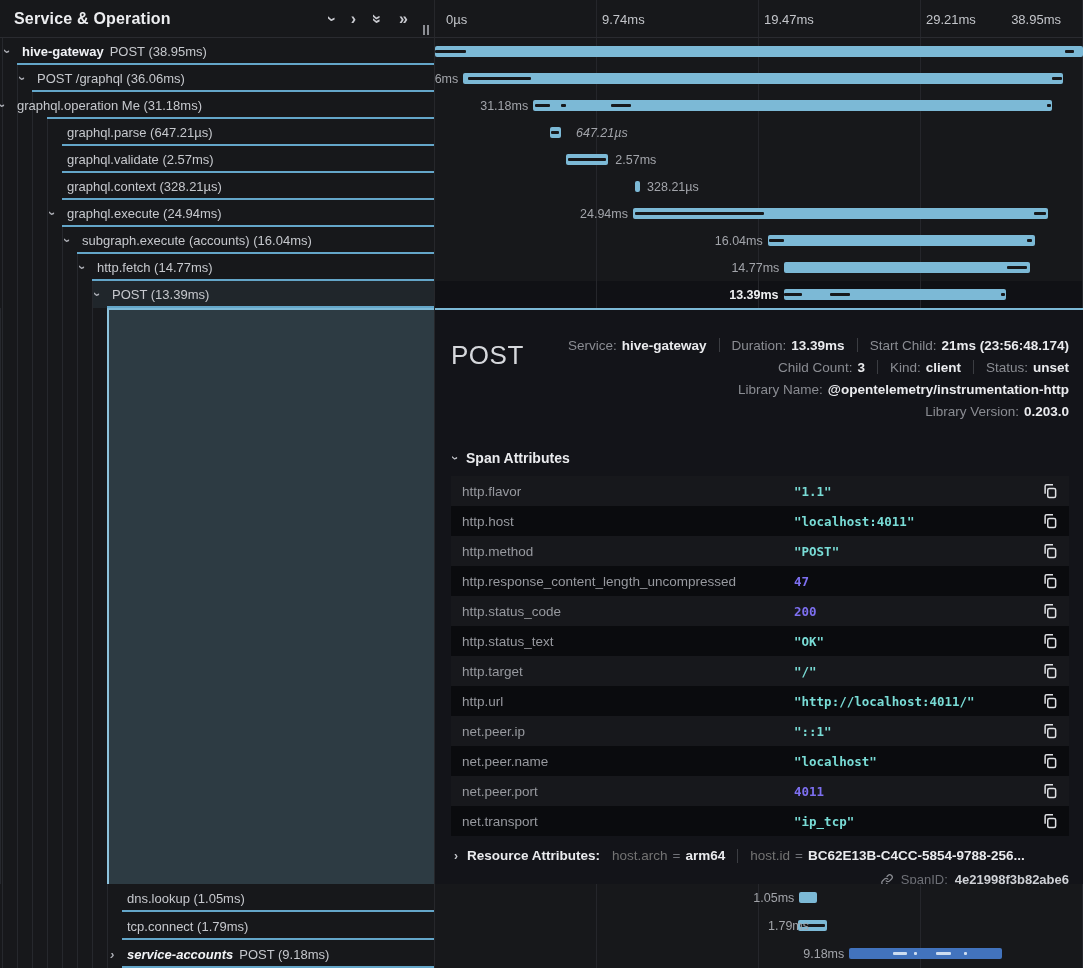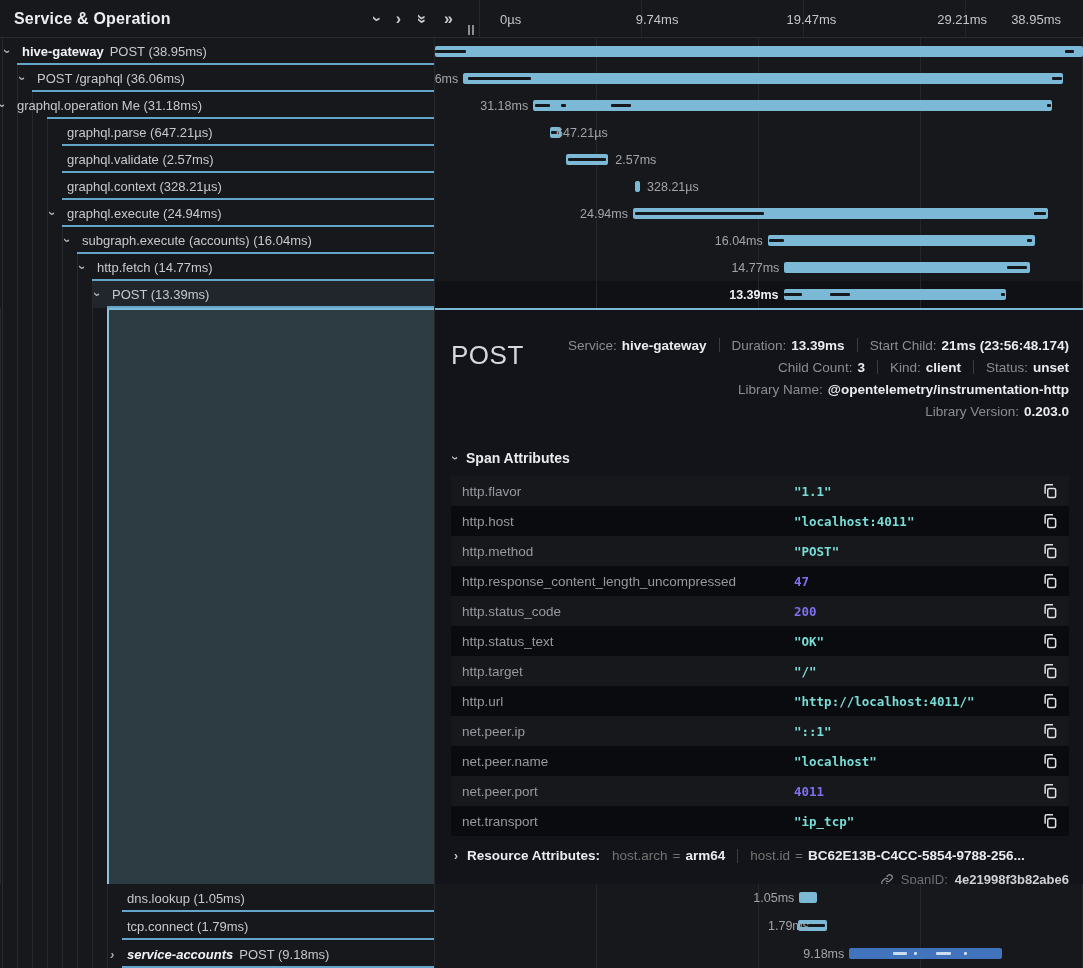--- a/index.html
+++ b/index.html
@@ -7,21 +7,21 @@
   body {
     width:1083px; height:968px; overflow:hidden; position:relative;
     background:#17181b; color:#c9cad0;
     font-family:"Liberation Sans", sans-serif;
   }
   .app { position:absolute; inset:0; display:flex; flex-direction:column; }
 
   
   .topbar { height:38px; flex:none; display:flex; }
   .th-left {
-    width:480px; flex:none; position:relative; display:flex; align-items:center;
+    width:435px; flex:none; position:relative; display:flex; align-items:center;
     padding:0 10px 0 14px; background:#17181b;
     border-bottom:1px solid #2a2b30; border-right:1px solid #26272b;
   }
   .th-title { flex:1; font-size:16px; font-weight:700; color:#ecedf0; letter-spacing:.2px; }
   .th-icons { display:flex; gap:17px; margin-right:16px; align-items:center; }
   .th-ic { color:#c9cad0; font-size:16px; font-weight:700; line-height:1; cursor:pointer; }
   .rot { display:inline-block; transform:rotate(90deg); }
   .grip { position:absolute; right:5px; bottom:2px; display:flex; gap:2px; cursor:col-resize; }
   .grip i { width:2px; height:10px; background:#8b8d93; }
   .th-right { flex:1; position:relative; background:#17181b; border-bottom:1px solid #2a2b30; }
@@ -121,21 +121,21 @@
         <span class="th-ic">›</span>
         <span class="th-ic"><i class="rot">»</i></span>
         <span class="th-ic">»</span>
       </span>
       <span class="grip">
           <i></i>
           <i></i>
         </span>
     </div>
     <div class="th-right gridbg" id="axis">
-        <span class="tick" style="left: 20px;">0µs</span>
+        <span class="tick" style="left: 11px;">0µs</span>
         <span class="tick" style="left: calc(25% + 5px);">9.74ms</span>
         <span class="tick" style="left: calc(50% + 5px);">19.47ms</span>
         <span class="tick" style="left: calc(75% + 5px);">29.21ms</span>
         <span class="tick" style="right: 22px;">38.95ms</span>
       </div>
   </div>
 
   <div class="rows-top" id="rows-top">
       <div class="trow">
         <div class="tname">
@@ -196,21 +196,21 @@
           <div class="underline" style="left: 62px;"></div>
           <div class="ncontent" style="padding-left: 50px;">
             <span class="chev"></span>
             <span class="op">graphql.parse (647.21µs)</span>
           </div>
         </div>
         <div class="tbar gridbg">
           <div class="bar" style="left: 114.793px; width: 10.764px;">
             <div class="stripe" style="left: 1.33094px; width: 7.81926px;"></div>
           </div>
-          <span class="blabel" style="left: 121px;">647.21µs</span>
+          <span class="blabel" style="left: 141px; font-style: italic;">647.21µs</span>
         </div>
       </div>
       <div class="trow">
         <div class="tname">
           <div class="guides" style="width: 49px;"></div>
           <div class="underline" style="left: 62px;"></div>
           <div class="ncontent" style="padding-left: 50px;">
             <span class="chev"></span>
             <span class="op">graphql.validate (2.57ms)</span>
           </div>

